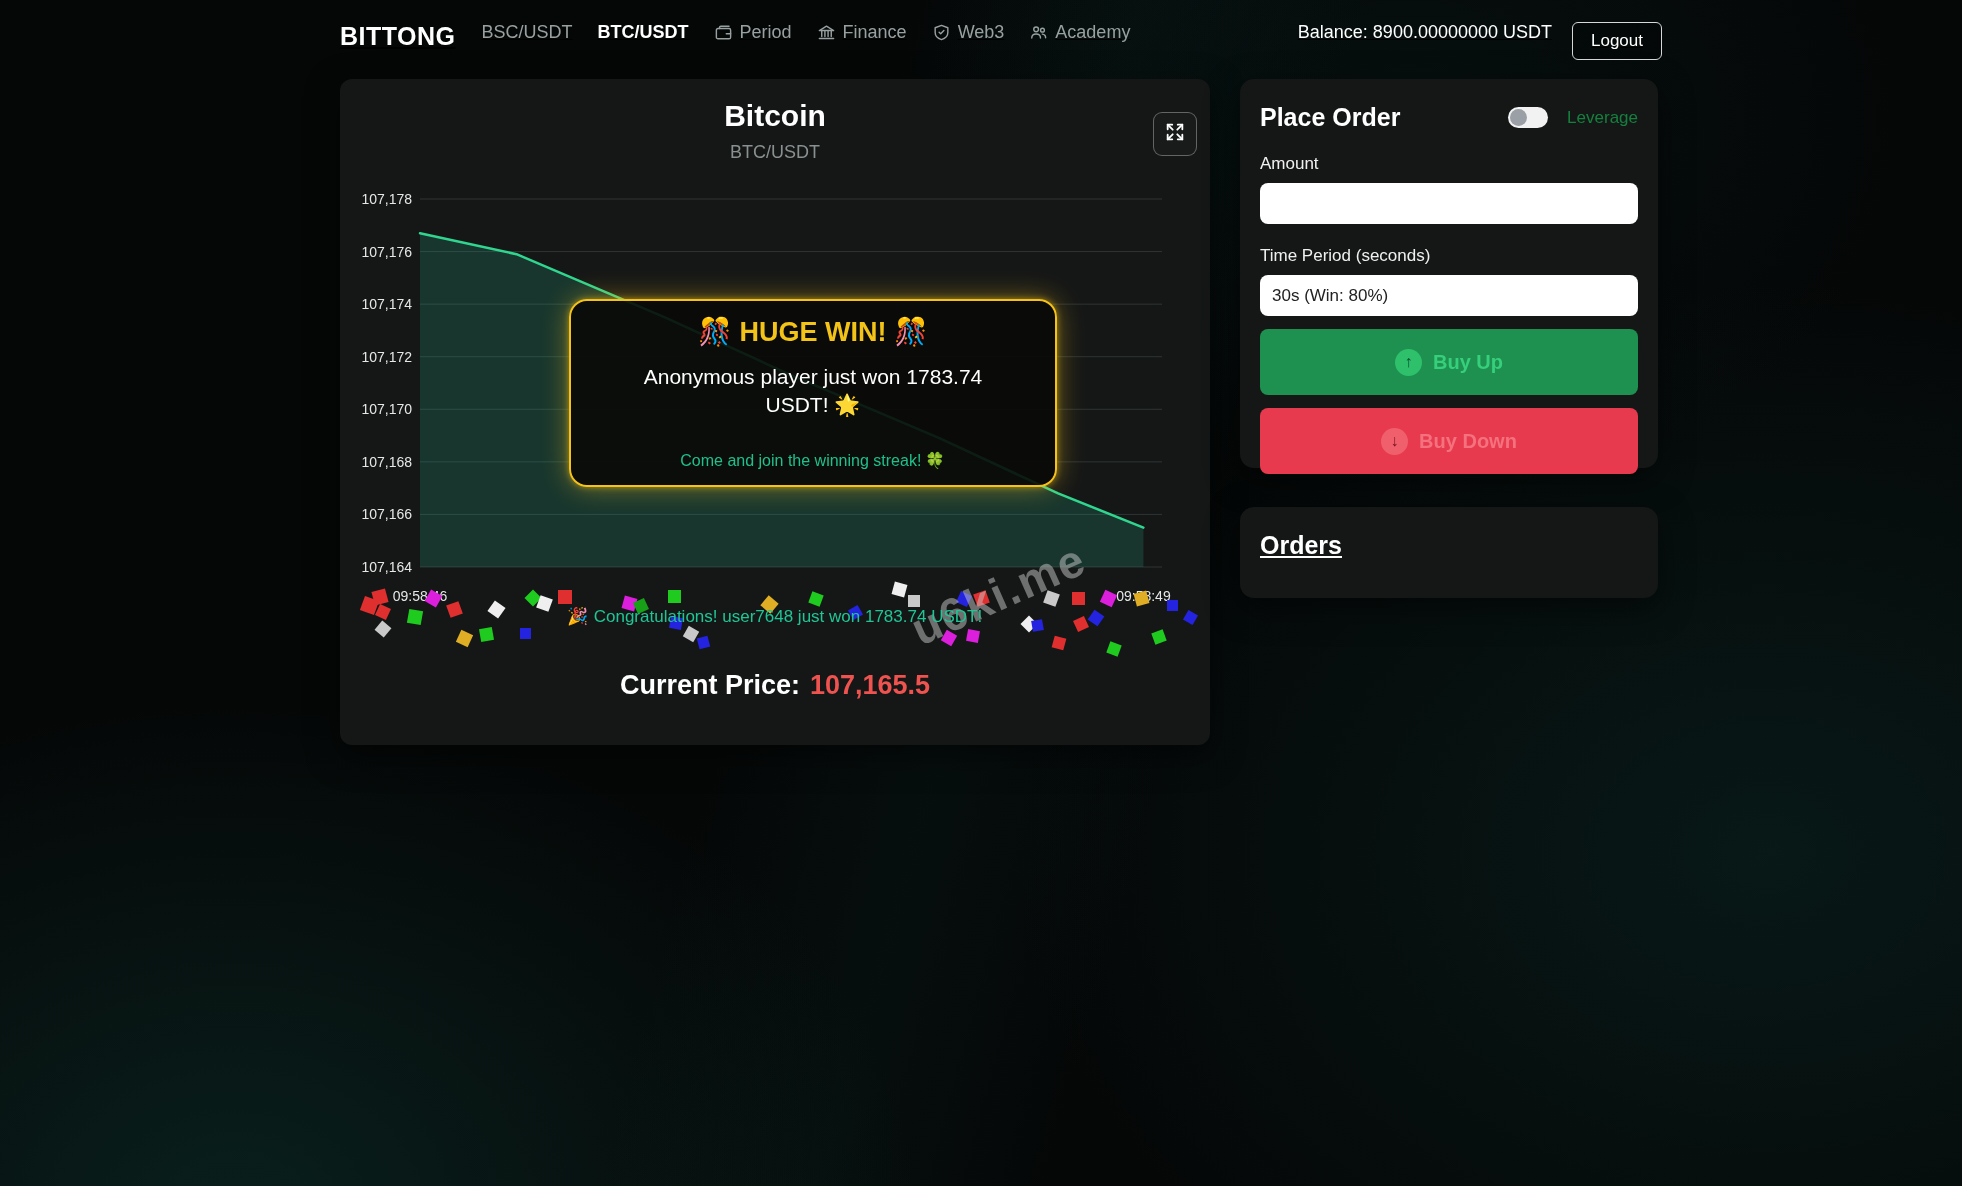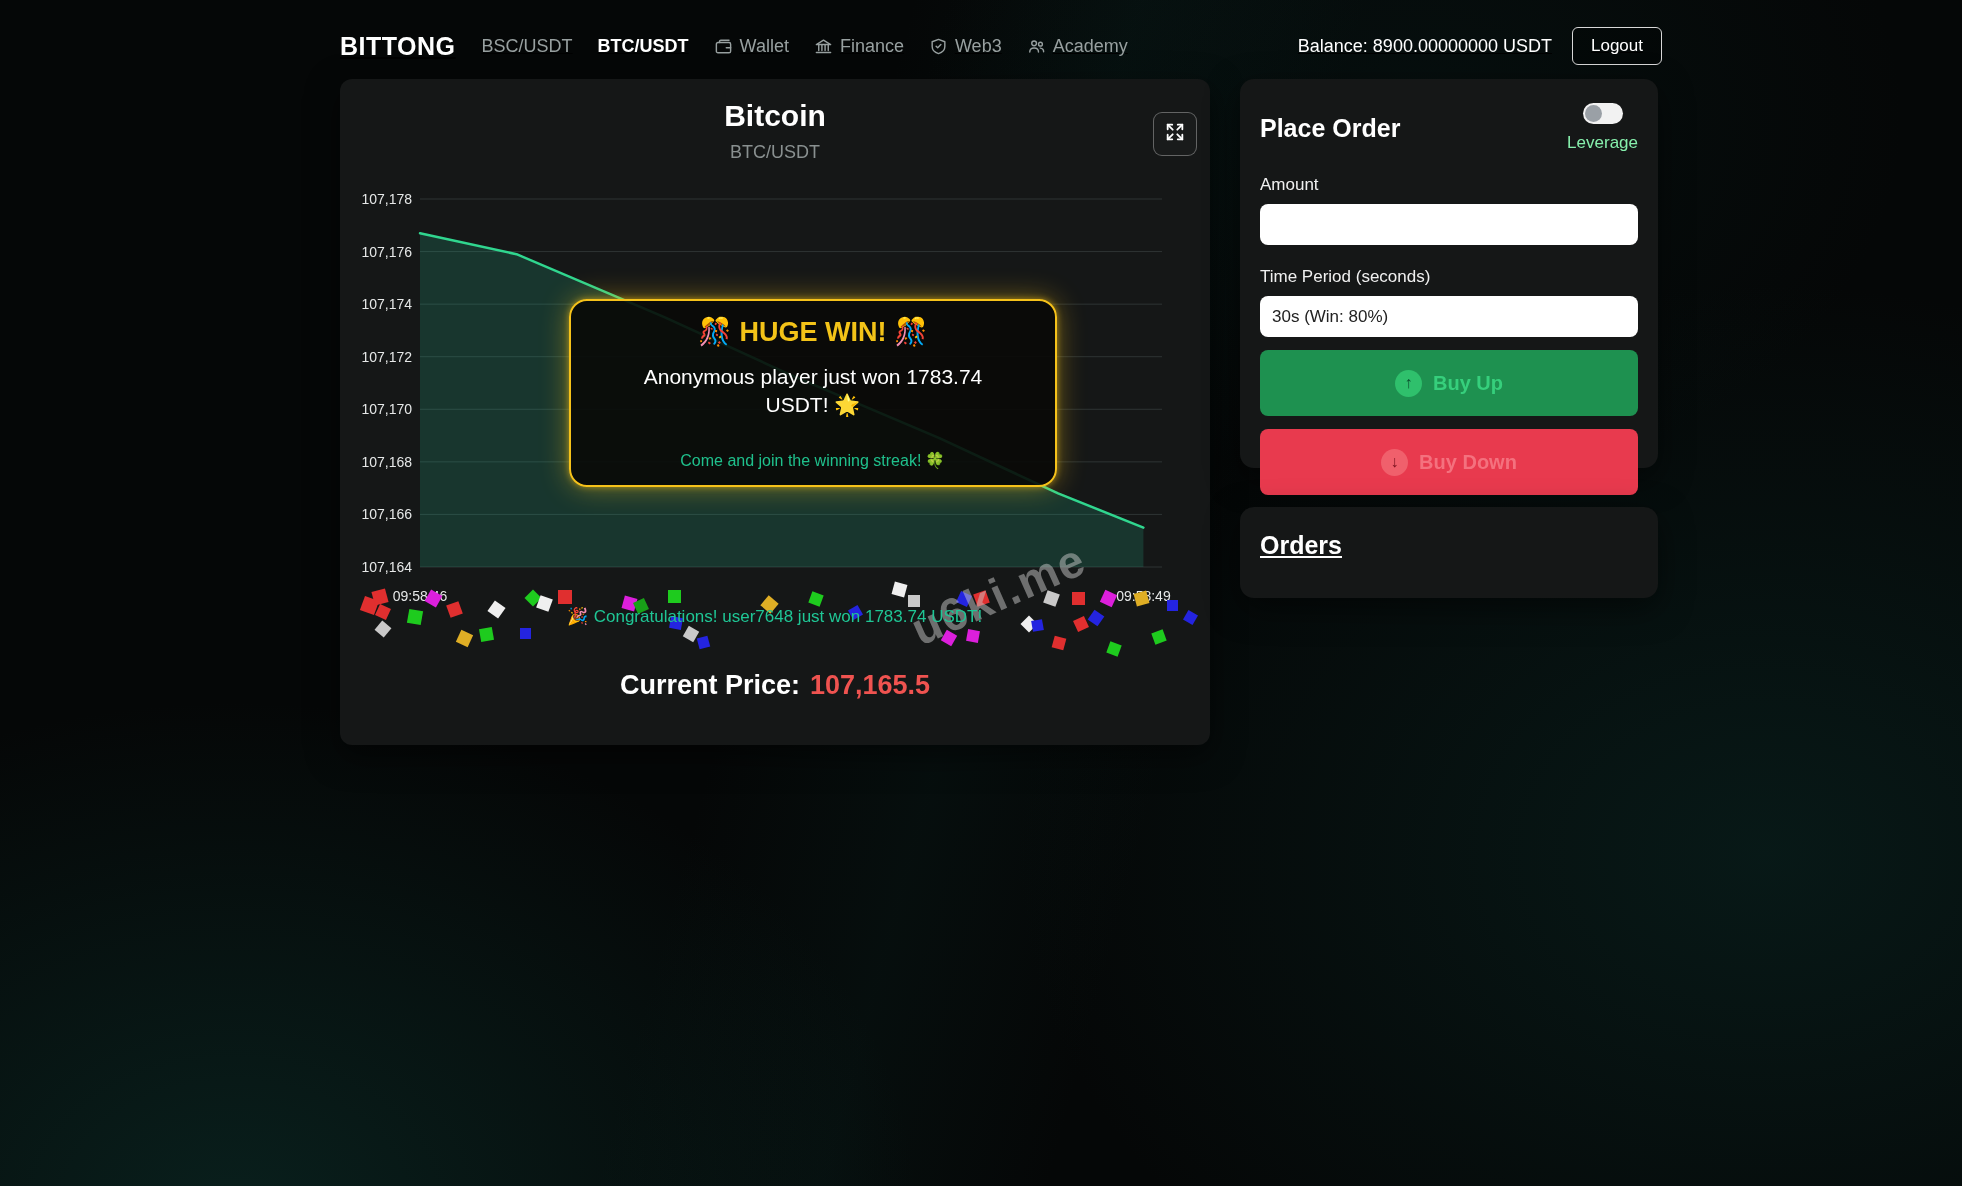--- a/index.html
+++ b/index.html
@@ -5,21 +5,21 @@
   html,body{margin:0;padding:0;background:#040606;}
   .page{position:relative;width:1962px;height:1186px;overflow:hidden;
     font-family:"Liberation Sans","DejaVu Sans",sans-serif;
     background:
       radial-gradient(1100px 820px at 12% 102%, rgba(16,74,66,.36), transparent 62%),
       radial-gradient(1250px 950px at 90% 72%, rgba(13,62,57,.32), transparent 60%),
       radial-gradient(820px 620px at 72% 10%, rgba(10,48,45,.20), transparent 60%),
       linear-gradient(105deg, transparent 40%, rgba(14,66,60,.12) 50%, transparent 60%),
       #050707;}
   
-  .topbar{position:absolute;left:340px;right:300px;top:22px;height:48px;display:flex;align-items:center;text-decoration:underline;}
+  .topbar{position:absolute;left:340px;right:300px;top:22px;height:48px;display:flex;align-items:flex-start;text-decoration:underline;}
   .brand{font-size:25px;font-weight:700;color:#fff;letter-spacing:.5px;cursor:pointer;}
   .nav{display:flex;align-items:center;gap:25px;margin-left:26px;}
   .nav-item{display:flex;align-items:center;gap:7px;color:#98a0a0;font-size:18px;cursor:pointer;white-space:nowrap;}
   .nav-item.active{color:#fff;font-weight:700;}
   .nav-icon{display:flex;align-items:center;}
   .nav-icon svg{display:block;}
   .topbar .spacer{flex:1;}
   .balance{color:#fff;font-size:18px;margin-right:20px;white-space:nowrap;}
   .logout-btn{background:rgba(0,0,0,.25);color:#fff;border:1px solid #d8d8d8;border-radius:6px;
     font-size:17px;padding:8px 18px;cursor:pointer;font-family:inherit;}
@@ -50,21 +50,21 @@
   .popup{position:absolute;left:229px;top:220px;width:488px;height:188px;z-index:5;box-sizing:border-box;
     background:rgba(9,9,7,.90);border:2px solid #f6c21a;border-radius:18px;
     box-shadow:0 0 28px rgba(246,194,26,.45), 0 0 6px rgba(246,194,26,.55);
     display:flex;flex-direction:column;align-items:center;justify-content:center;text-align:center;}
   .popup-title{font-size:27px;font-weight:700;color:#f3c318;}
   .popup-message{font-size:21px;color:#fff;max-width:340px;line-height:1.35;margin-top:15px;}
   .popup-cta{font-size:16px;color:#1fc08c;margin-top:32px;}
   
   .po-head{display:flex;align-items:center;justify-content:space-between;}
   .po-title{font-size:25px;font-weight:600;color:#fff;}
-  .lev{display:flex;align-items:center;gap:9px;color:#86efac;font-size:17px;flex-direction:column;}
+  .lev{display:flex;align-items:center;gap:19px;color:#15803d;font-size:17px;}
   .toggle{width:40px;height:21px;border-radius:11px;background:#f2f2f2;position:relative;cursor:pointer;}
   .toggle .knob{position:absolute;left:2px;top:2px;width:17px;height:17px;border-radius:50%;background:#9aa0a6;}
   .field-label{color:#f0f0f0;font-size:17px;margin:22px 0 9px;}
   .text-input,.select-box{width:100%;height:41px;background:#fff;border:none;border-radius:8px;
     box-sizing:border-box;padding:0 12px;font-size:17px;color:#222;font-family:inherit;}
   .select-box{display:flex;align-items:center;cursor:pointer;}
   .btn{width:100%;height:66px;border:none;border-radius:8px;font-size:20px;font-weight:700;
     display:flex;align-items:center;justify-content:center;gap:11px;margin-top:13px;cursor:pointer;font-family:inherit;}
   .btn-up{background:#1e9150;color:#36cf7c;}
   .btn-down{background:#e83a4e;color:#f4717e;}
@@ -89,21 +89,21 @@
           <span>BTC/USDT</span>
         </div>
         <div class="nav-item">
           <span class="nav-icon">
             <svg width="19" height="19" viewBox="0 0 24 24" fill="none" stroke="currentColor" stroke-width="1.8" stroke-linecap="round" stroke-linejoin="round">
               <rect x="3" y="7" width="18" height="13" rx="2"></rect>
               <path d="M7 7V5.6A1.6 1.6 0 0 1 8.6 4H19"></path>
               <path d="M15.5 13.5H21"></path>
             </svg>
           </span>
-          <span>Wallet</span>
+          <span>Period</span>
         </div>
         <div class="nav-item">
           <span class="nav-icon">
             <svg width="19" height="19" viewBox="0 0 24 24" fill="none" stroke="currentColor" stroke-width="1.8" stroke-linecap="round" stroke-linejoin="round">
               <path d="M3 9.5 12 4l9 5.5"></path>
               <path d="M4 9.5h16"></path>
               <path d="M6 10v7M10 10v7M14 10v7M18 10v7"></path>
               <path d="M3 19.5h18"></path>
             </svg>
           </span>

